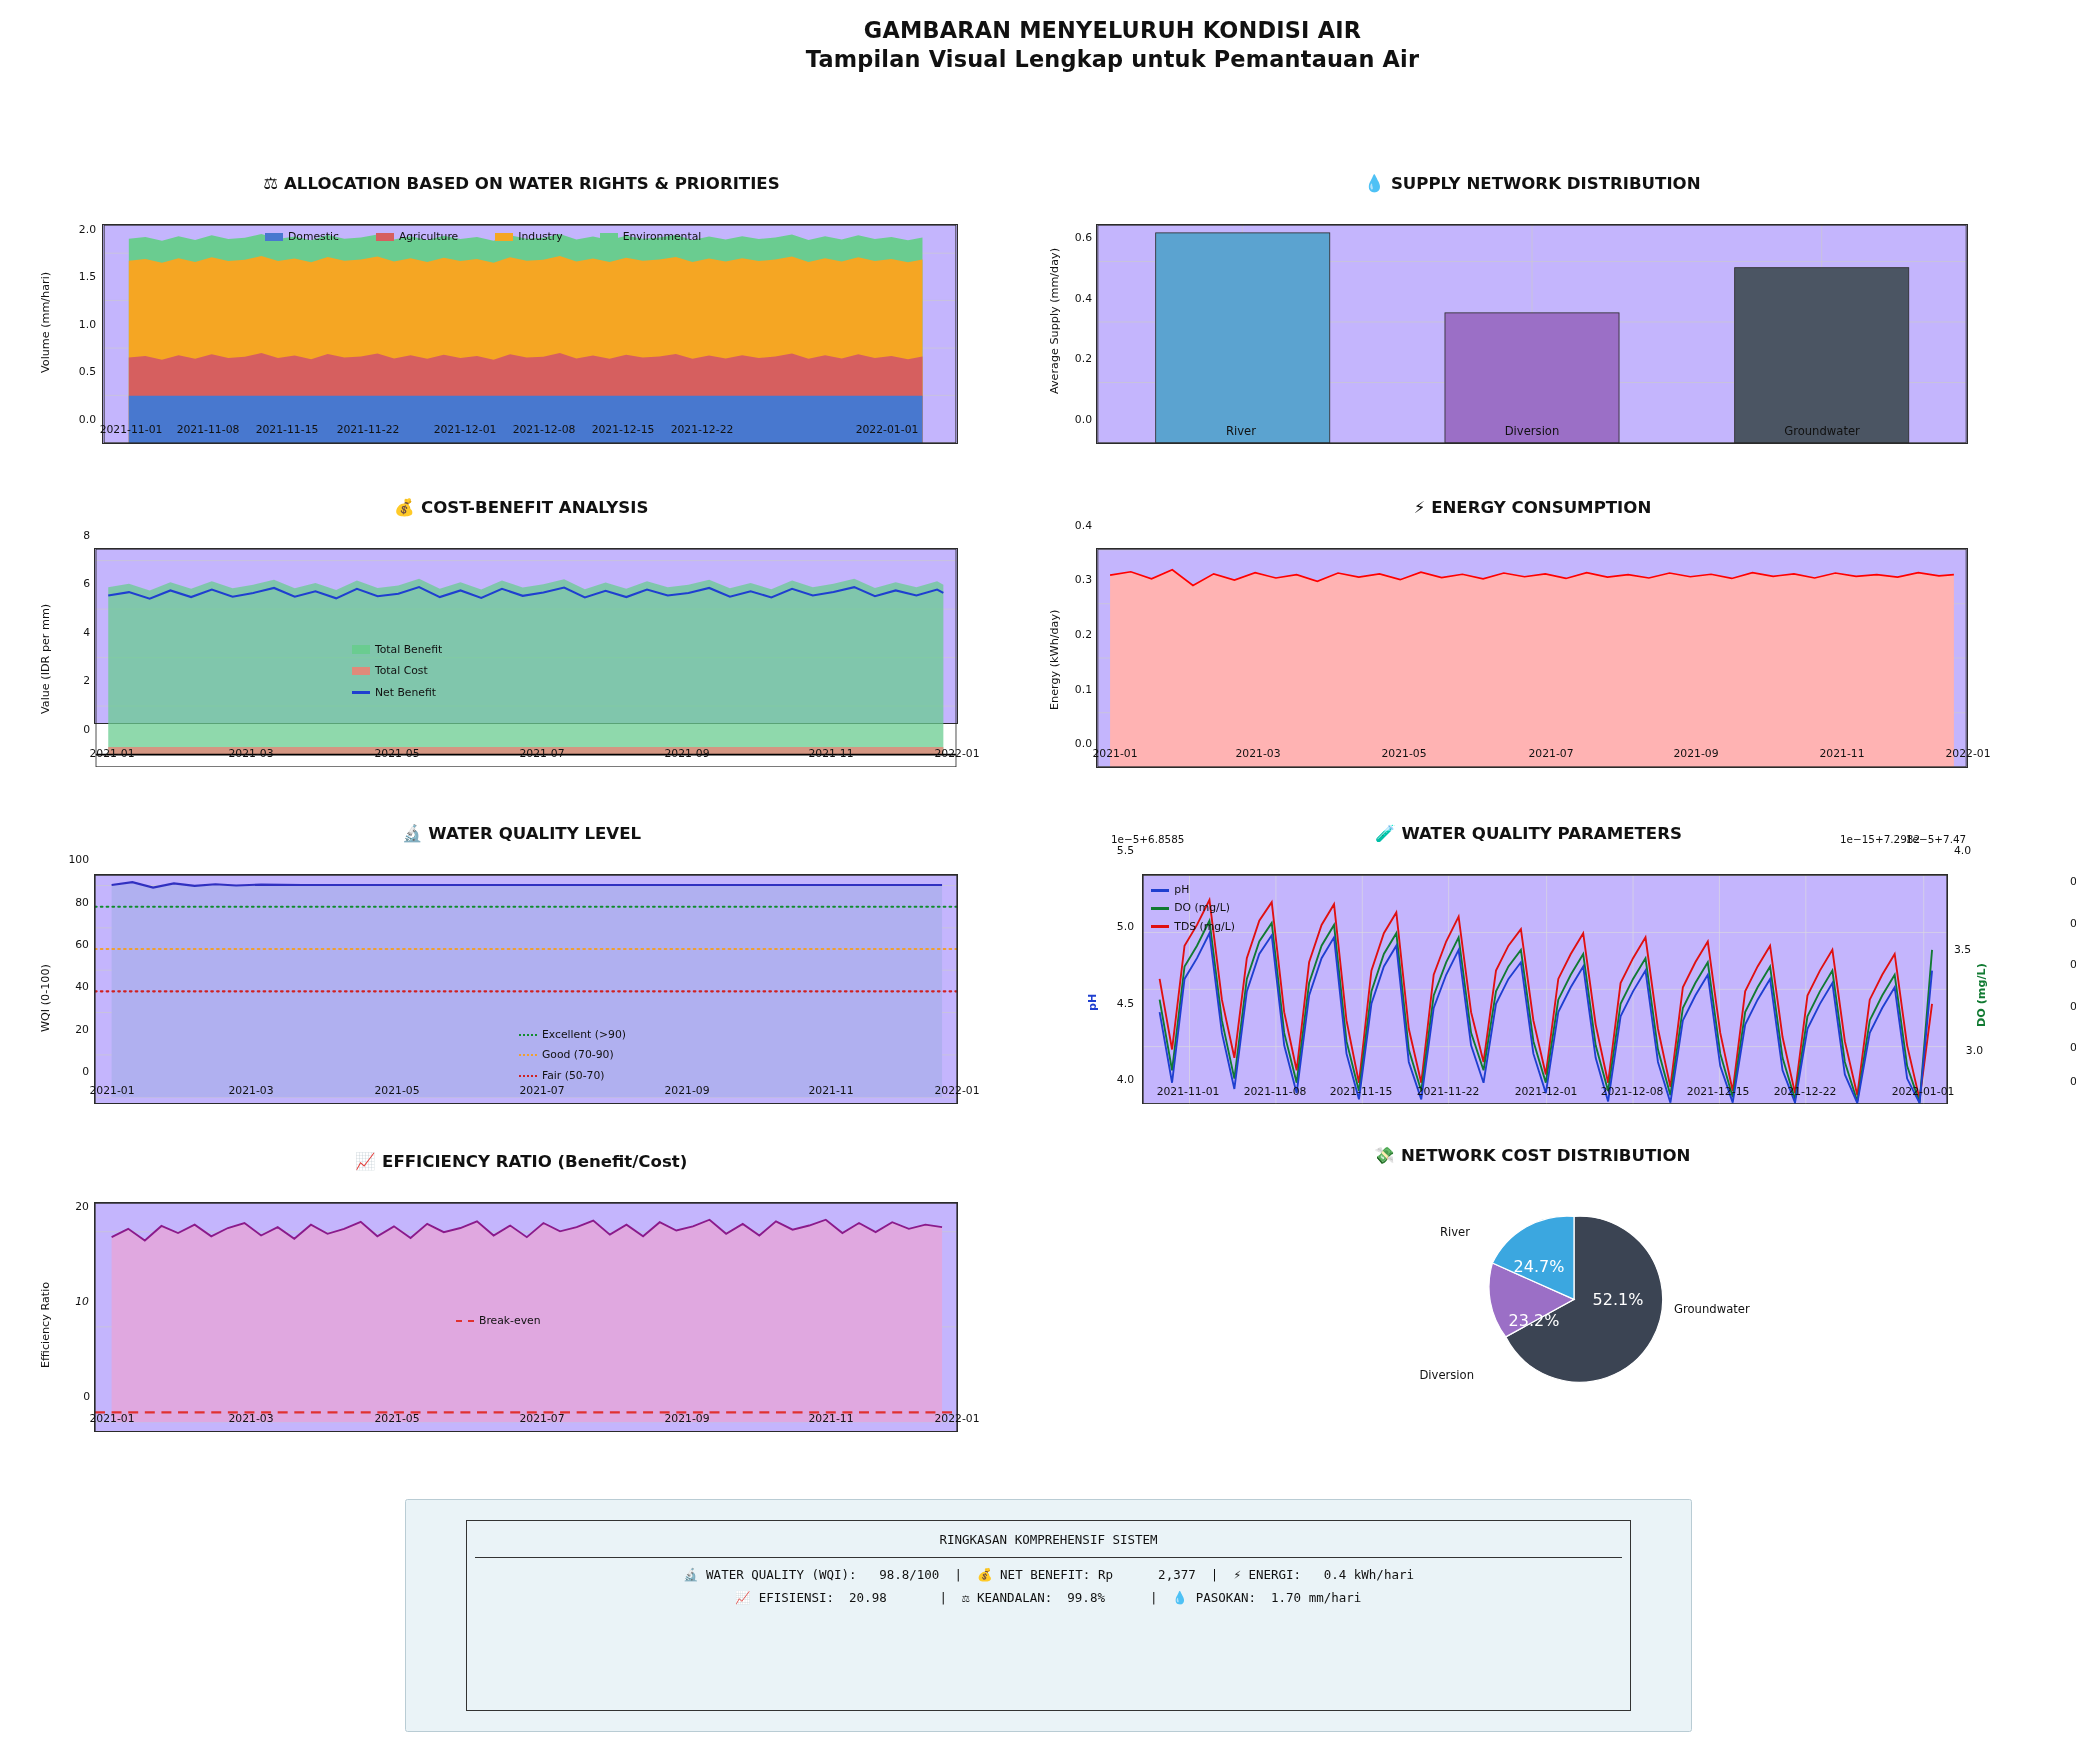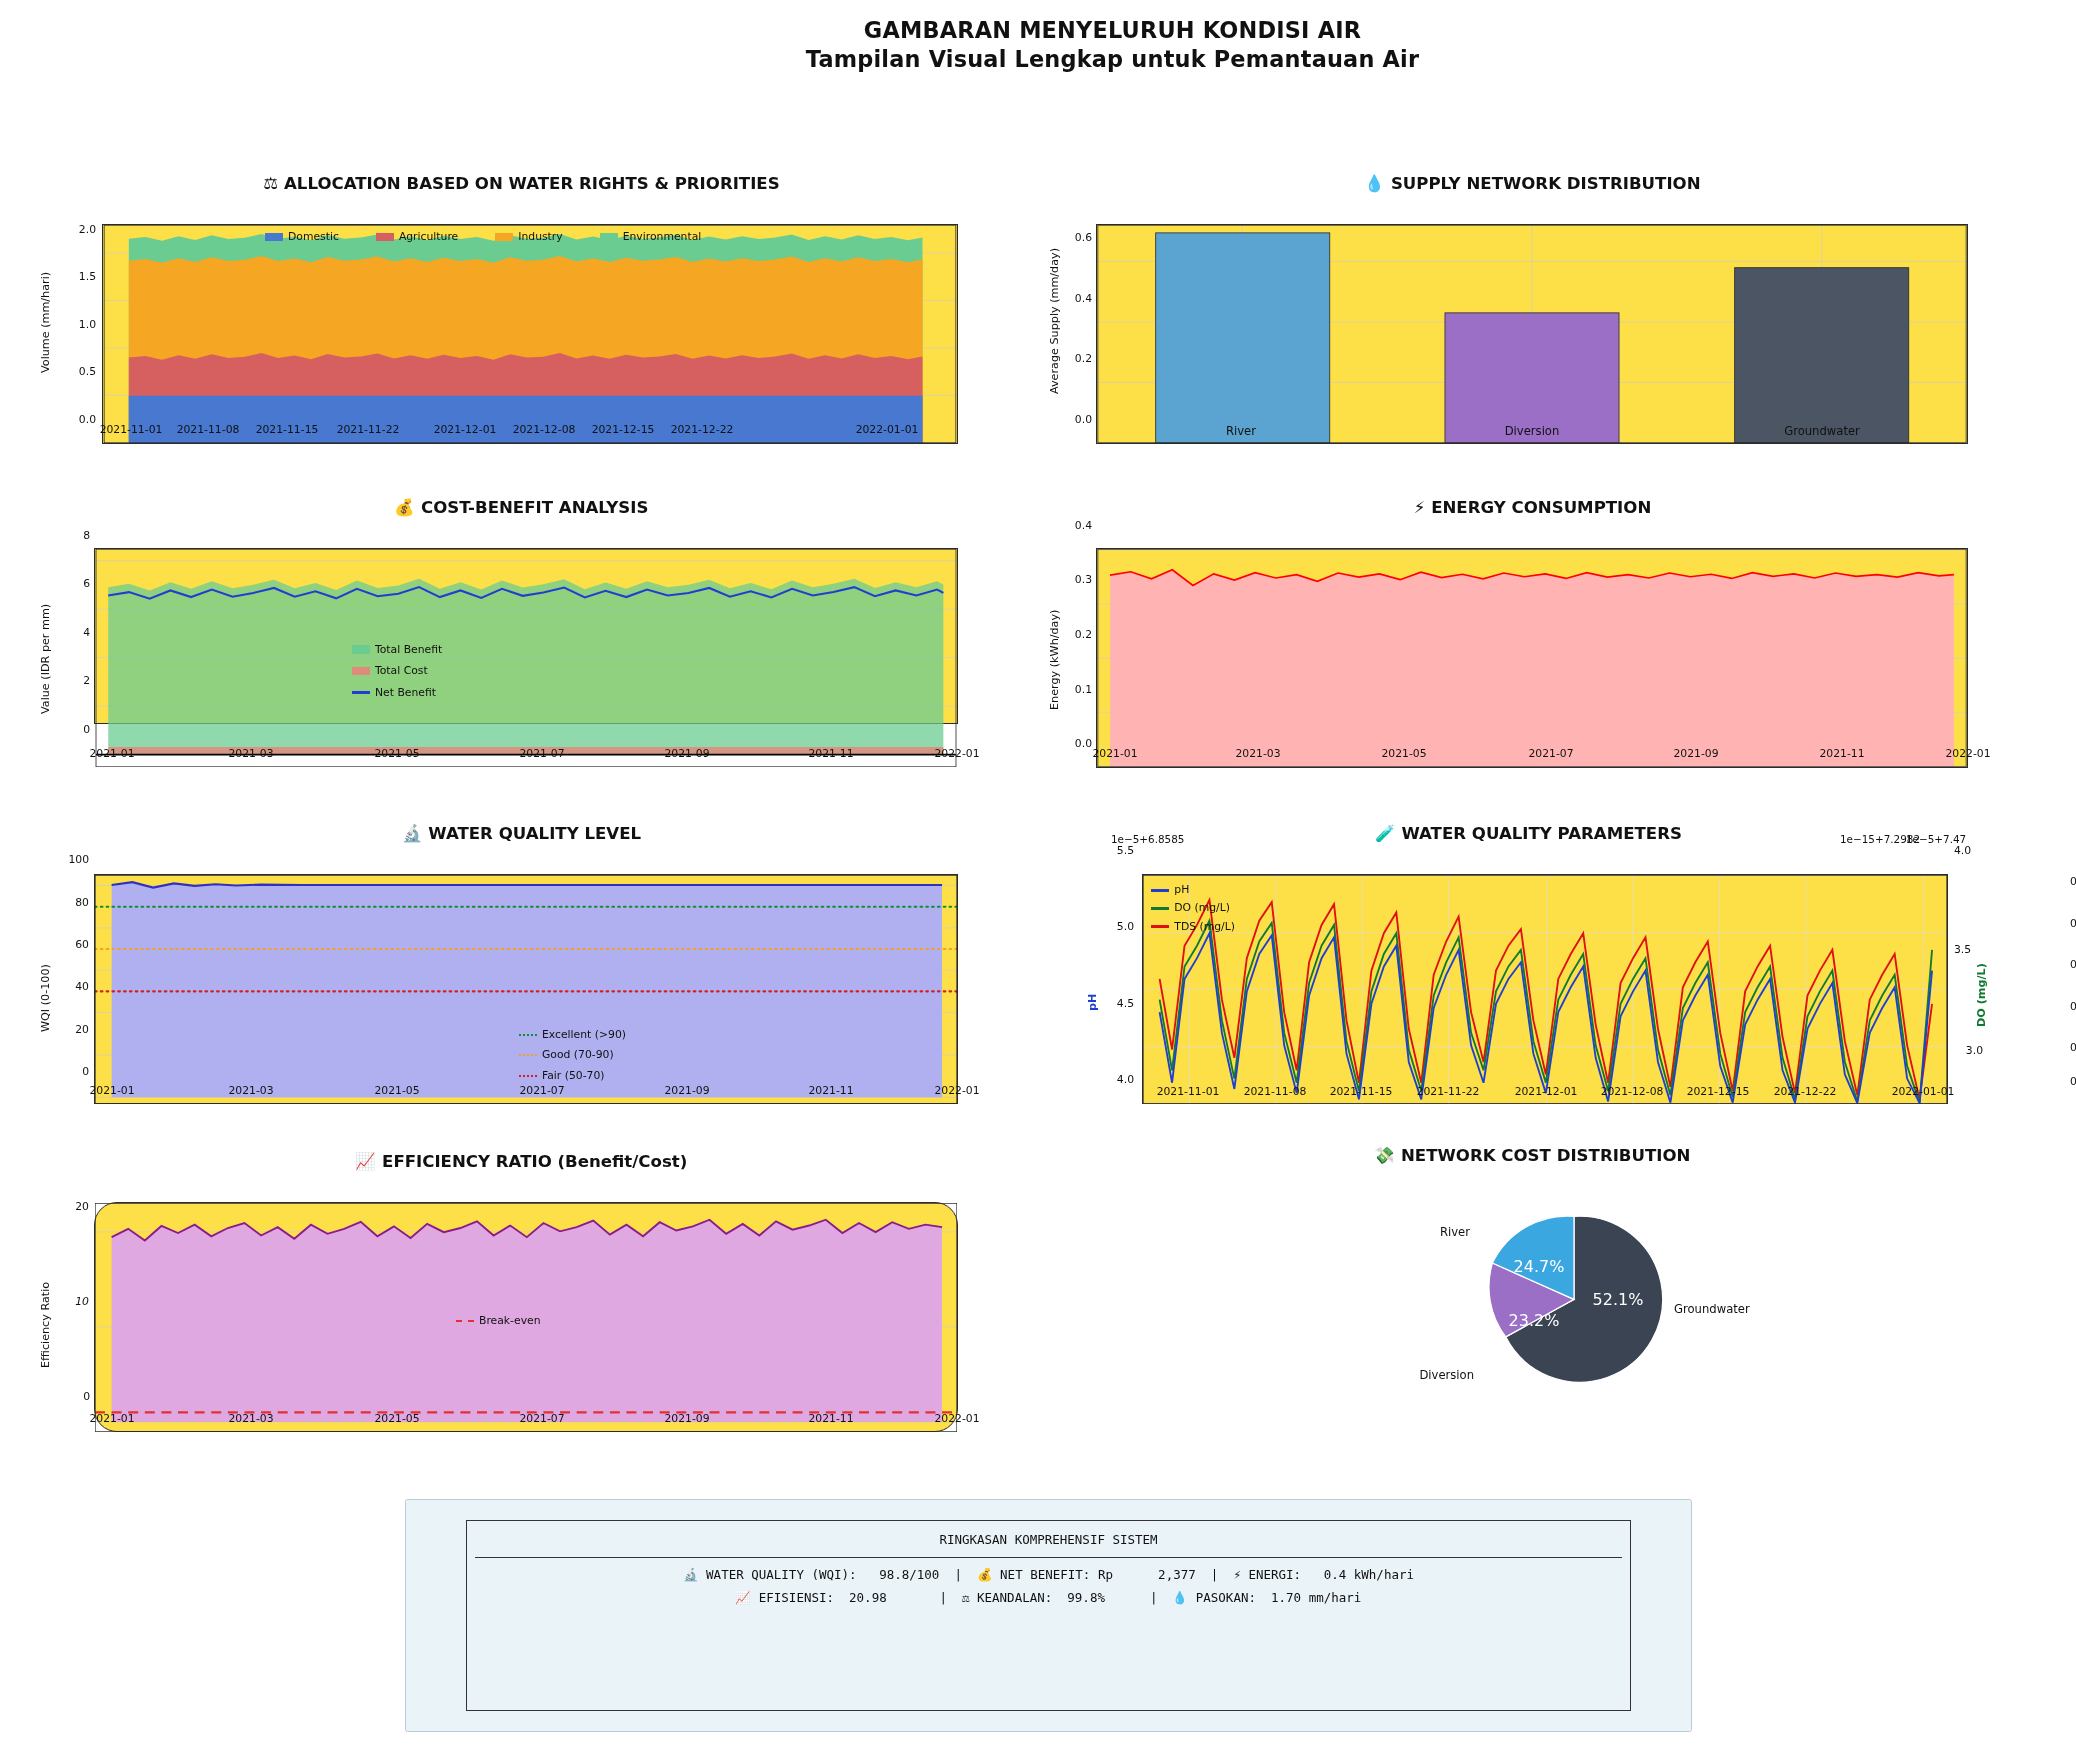--- a/index.html
+++ b/index.html
@@ -23,21 +23,21 @@
   .panel-title {
     text-align:center;
     font-weight: bold;
     font-size: 16.6px;
     margin-bottom: 5.8px;
     white-space: nowrap;
   }
   .plotbox {
     position: relative;
     border: 0.8px solid #2b2b2b;
-    background: #fde047;
+    background: #c4b5fd;
   }
   .axis-label-y {
     position:absolute;
     transform-origin: 0 0;
     transform: rotate(-90deg);
     font-size: 11.2px;
     white-space: nowrap;
   }
   .tick-x {
     position:absolute;
@@ -403,21 +403,21 @@
   <div class="tick-x" style="left:512px; top:261px;">2021-12-01</div>
   <div class="tick-x" style="left:598px; top:261px;">2021-12-08</div>
   <div class="tick-x" style="left:684px; top:261px;">2021-12-15</div>
   <div class="tick-x" style="left:771px; top:261px;">2021-12-22</div>
   <div class="tick-x" style="left:889px; top:261px;">2022-01-01</div>
 </div>
 
 <div class="panel" style="left:25px; top:1152px; width:993px; height:282px;">
   <div class="panel-title">📈 EFFICIENCY RATIO (Benefit/Cost)</div>
   <div class="axis-label-y" style="left:14px; top:216px;">Efficiency Ratio</div>
-  <div class="plotbox" style="left:69px; top:25px; width:864px; height:230px;border-radius:23px;">
+  <div class="plotbox" style="left:69px; top:25px; width:864px; height:230px;">
     <svg width="862" height="229" viewBox="0 0 2076 551">
       <g stroke="#cccccc" stroke-width="1.5">
         <line x1="0" y1="527" x2="2076" y2="527"></line>
         <line x1="0" y1="298" x2="2076" y2="298"></line>
         <line x1="0" y1="69" x2="2076" y2="69"></line>
       </g>
       <path d="M40,527 L40,82 L80,62 L120,90 L160,55 L200,72 L240,52 L280,80 L320,60 L360,48 L400,78 L440,58 L480,86 L520,52 L560,74 L600,62 L640,45 L680,80 L720,56 L760,84 L800,50 L840,70 L880,60 L920,44 L960,78 L1000,54 L1040,82 L1080,48 L1120,68 L1160,58 L1200,42 L1240,76 L1280,52 L1320,80 L1360,46 L1400,66 L1440,56 L1480,40 L1520,74 L1560,50 L1600,78 L1640,44 L1680,64 L1720,54 L1760,40 L1800,72 L1840,48 L1880,70 L1920,46 L1960,62 L2000,52 L2040,58 L2040,527 Z" fill="#e0a8e0"></path>
       <polyline fill="none" stroke="#8b1a8b" stroke-width="4.5" points="40,82 80,62 120,90 160,55 200,72 240,52 280,80 320,60 360,48 400,78 440,58 480,86 520,52 560,74 600,62 640,45 680,80 720,56 760,84 800,50 840,70 880,60 920,44 960,78 1000,54 1040,82 1080,48 1120,68 1160,58 1200,42 1240,76 1280,52 1320,80 1360,46 1400,66 1440,56 1480,40 1520,74 1560,50 1600,78 1640,44 1680,64 1720,54 1760,40 1800,72 1840,48 1880,70 1920,46 1960,62 2000,52 2040,58"></polyline>
       <line x1="0" y1="504" x2="2076" y2="504" stroke="#e03030" stroke-width="6" stroke-dasharray="24 16"></line>
       <rect x="0.5" y="0.5" width="2075" height="550" fill="none" stroke="#2b2b2b" stroke-width="2"></rect>

